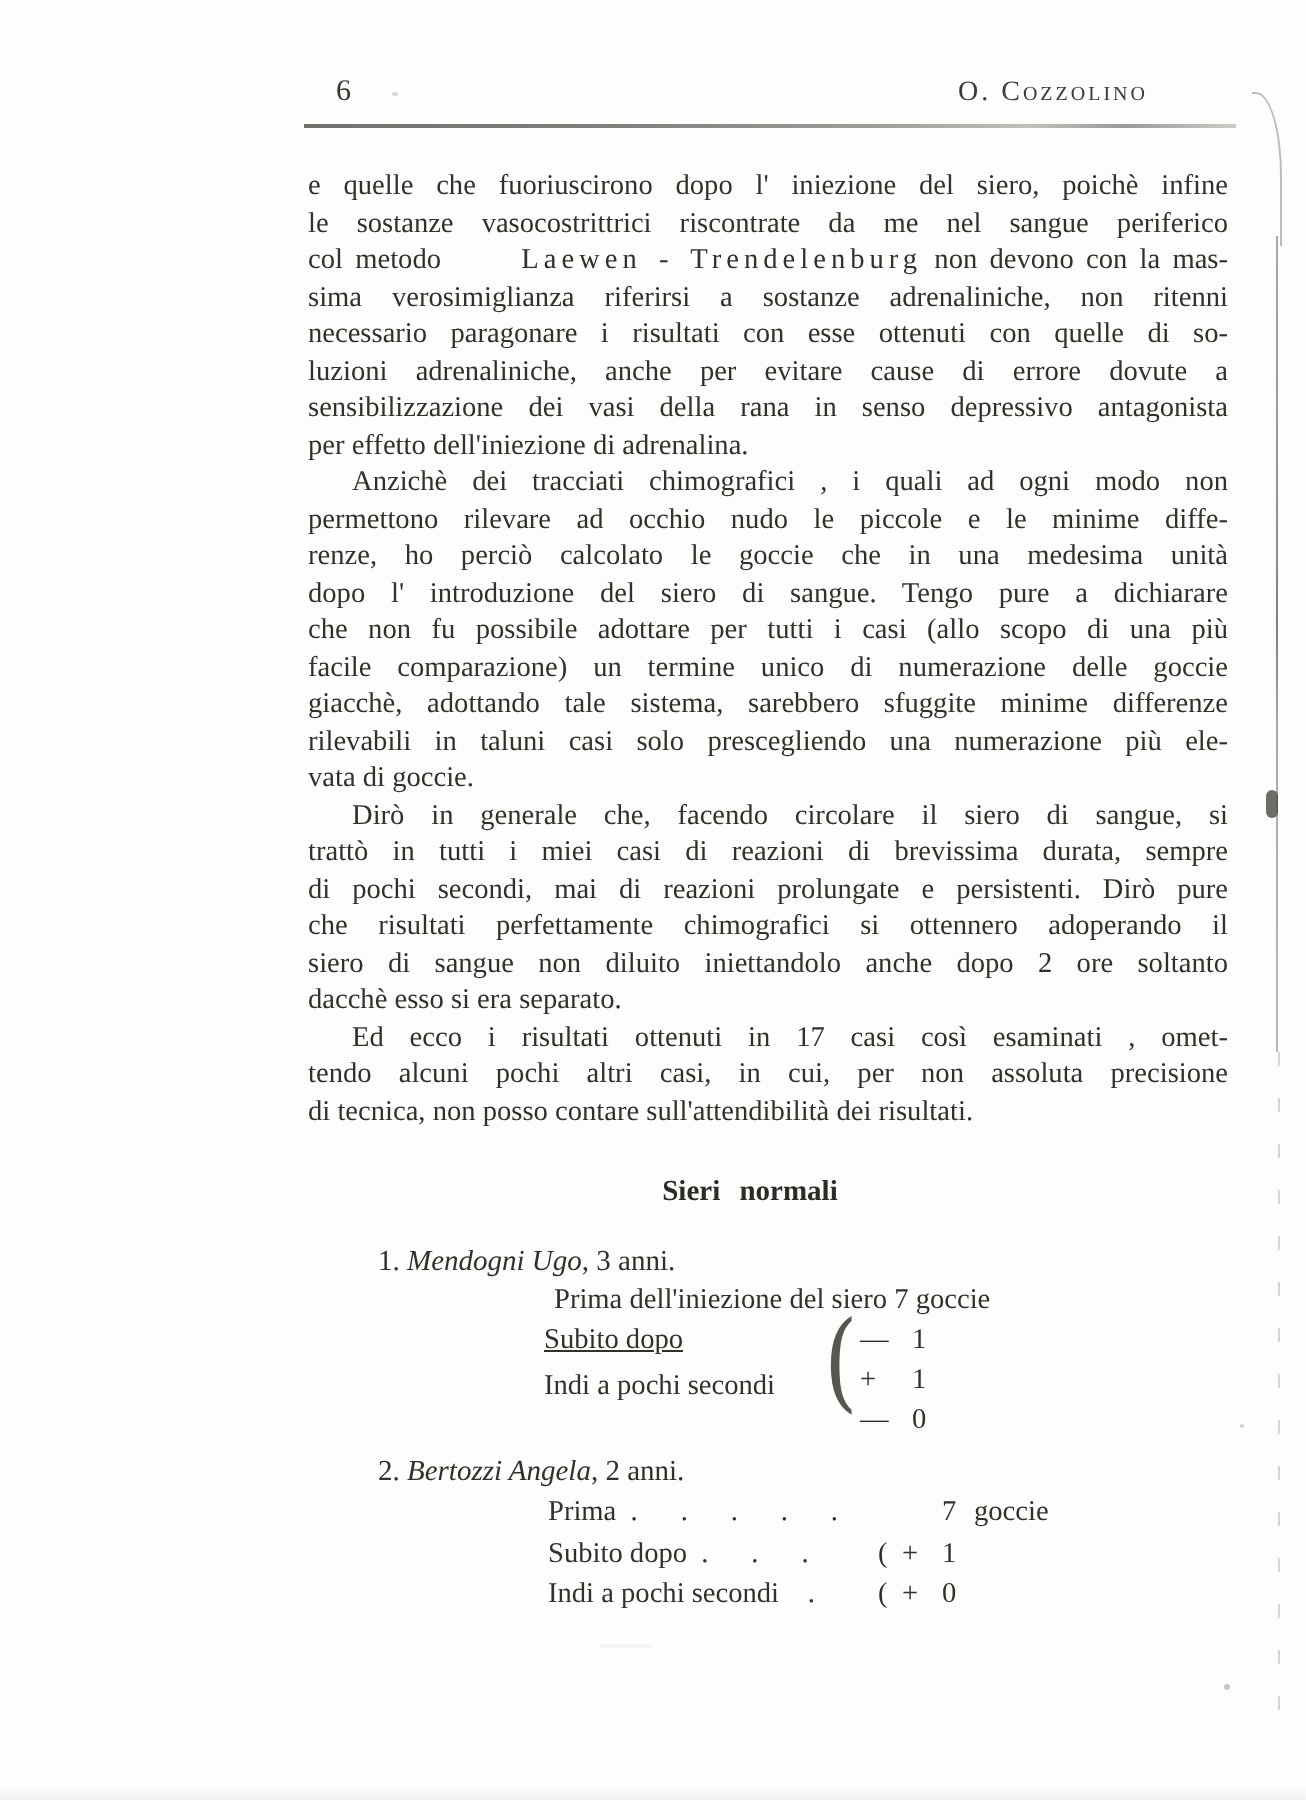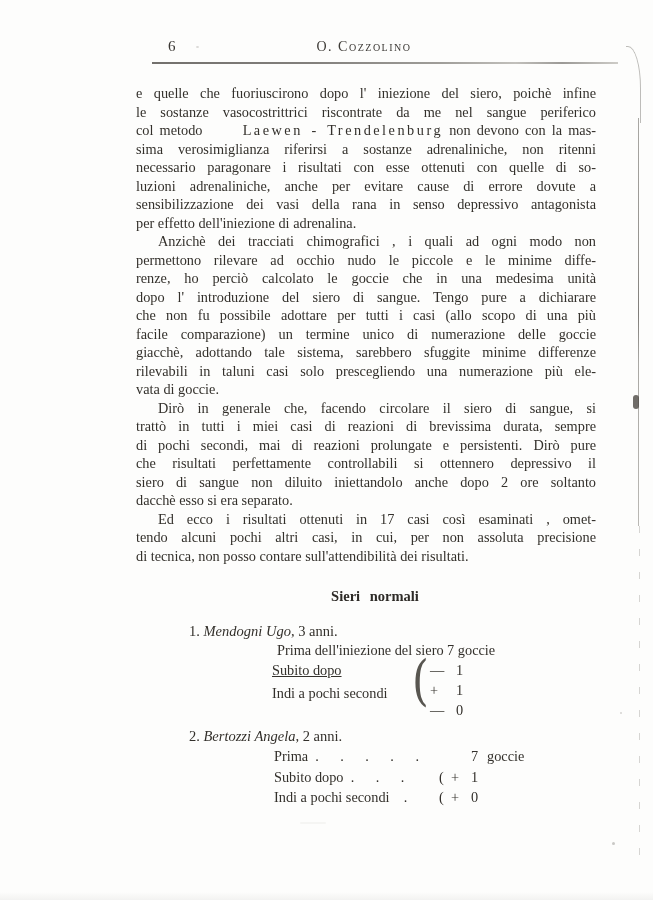--- a/index.html
+++ b/index.html
@@ -12,31 +12,31 @@
     font-family:"Liberation Serif", serif;
     color:#33302b;
   }
   
   .pagenum{
     position:absolute;left:168px;top:38px;
     font-size:15px;color:#3a3733;
   }
   .runhead{
     position:absolute;left:154px;top:39px;width:420px;
-    text-align:center;font-size:14px;
+    text-align:right;font-size:14px;
     font-variant:small-caps;letter-spacing:1.5px;color:#3d3a36;
   }
   .rule{
     position:absolute;left:152px;top:62px;width:466px;height:1.6px;
     background:linear-gradient(90deg,#5a5753 0%,#6d6a66 35%,#8f8d88 62%,#b7b5b0 78%,#8a8884 88%,#c5c3be 100%);
     opacity:.85;
   }
   
   .body-col{
-    position:absolute;left:136px;top:84px;width:460px;
+    position:absolute;left:154px;top:84px;width:460px;
     font-size:14.3px;line-height:18.5px;
   }
   .pline{
     text-align:justify;
     text-align-last:justify;
     white-space:normal;
   }
   .pline.last{text-align-last:left;}
   .pline.ind{padding-left:22px;}
   .ls{letter-spacing:2.5px;margin-left:34px;}
@@ -129,21 +129,21 @@
         <div class="pline">che non fu possibile adottare per tutti i casi (allo scopo di una più</div>
         <div class="pline">facile comparazione) un termine unico di numerazione delle goccie</div>
         <div class="pline">giacchè, adottando tale sistema, sarebbero sfuggite minime differenze</div>
         <div class="pline">rilevabili in taluni casi solo prescegliendo una numerazione più ele-</div>
         <div class="pline last">vata di goccie.</div>
       </div>
     <div class="para">
         <div class="pline ind">Dirò in generale che, facendo circolare il siero di sangue, si</div>
         <div class="pline">trattò in tutti i miei casi di reazioni di brevissima durata, sempre</div>
         <div class="pline">di pochi secondi, mai di reazioni prolungate e persistenti. Dirò pure</div>
-        <div class="pline">che risultati perfettamente controllabili si ottennero depressivo il</div>
+        <div class="pline">che risultati perfettamente chimografici si ottennero adoperando il</div>
         <div class="pline">siero di sangue non diluito iniettandolo anche dopo 2 ore soltanto</div>
         <div class="pline last">dacchè esso si era separato.</div>
       </div>
     <div class="para">
         <div class="pline ind">Ed ecco i risultati ottenuti in 17 casi così esaminati , omet-</div>
         <div class="pline">tendo alcuni pochi altri casi, in cui, per non assoluta precisione</div>
         <div class="pline last">di tecnica, non posso contare sull'attendibilità dei risultati.</div>
       </div>
   </div>
 

